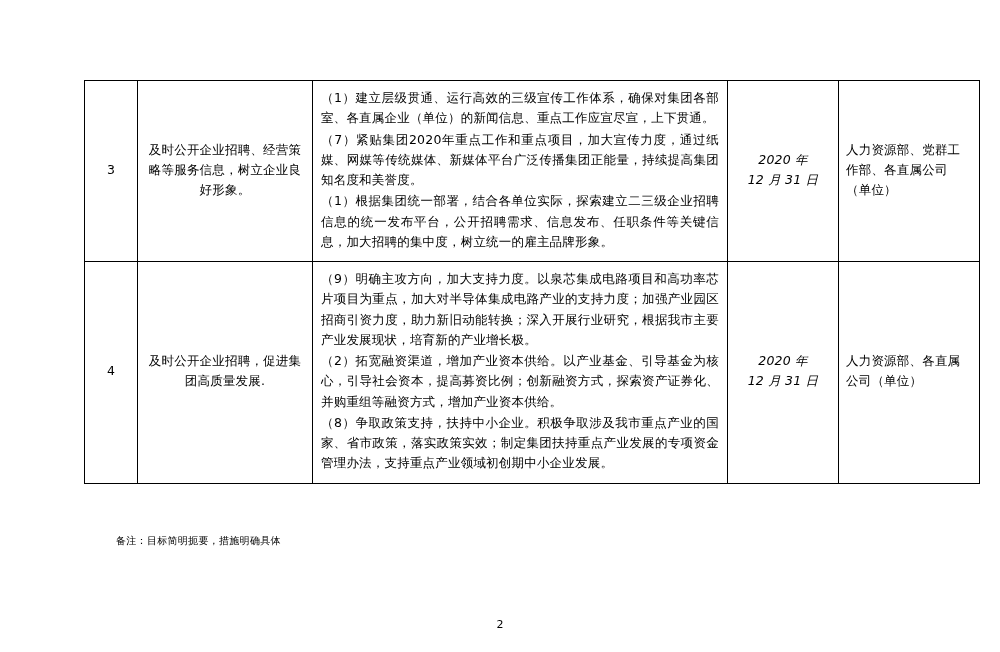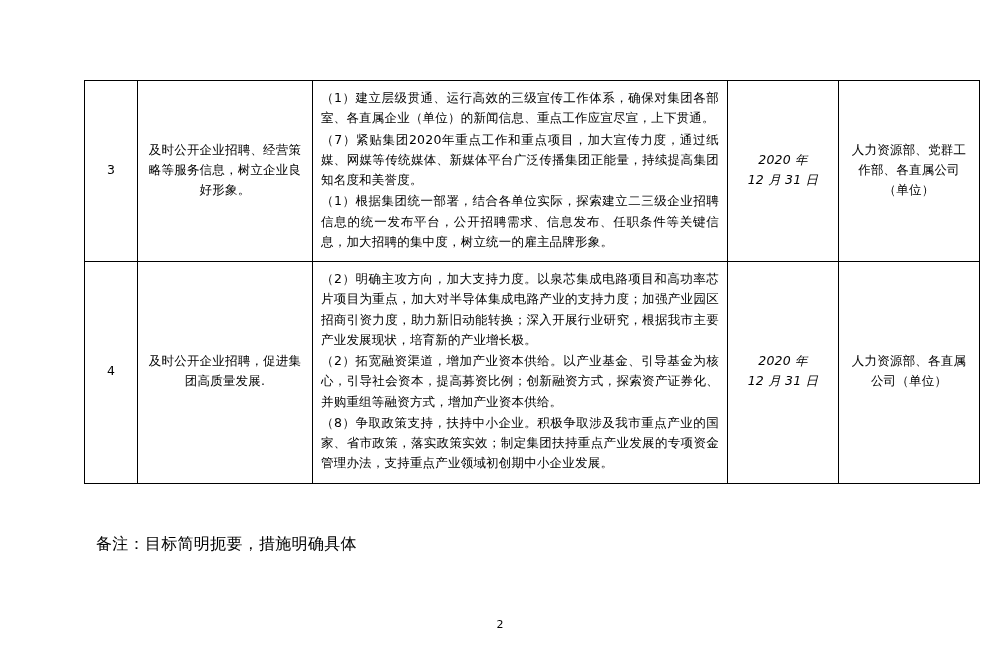--- a/index.html
+++ b/index.html
@@ -56,32 +56,32 @@
   td.col-date {
     width: 96px;
     text-align: center;
     vertical-align: middle;
     white-space: pre-line;
     font-style: italic;
   }
   td.col-dept {
     width: 126px;
     vertical-align: middle;
-    text-align: center;
+    text-align: left;
   }
   .measure-p {
     margin: 1px;
     text-align: justify;
     text-justify: inter-ideograph;
   }
   .note {
     position: absolute;
-    left: 96px;
+    left: 116px;
     top: 534px;
-    font-size: 16px;
+    font-size: 10px;
     letter-spacing: 0.3px;
   }
   .page-number {
     position: absolute;
     left: 0;
     top: 618px;
     width: 1000px;
     text-align: center;
     font-size: 11px;
     color: #000000;
@@ -103,21 +103,21 @@
           <p class="measure-p">（1）根据集团统一部署，结合各单位实际，探索建立二三级企业招聘信息的统一发布平台，公开招聘需求、信息发布、任职条件等关键信息，加大招聘的集中度，树立统一的雇主品牌形象。</p>
         </td>
         <td class="col-date">2020 年
 12 月 31 日</td>
         <td class="col-dept">人力资源部、党群工作部、各直属公司（单位）</td>
       </tr>
       <tr>
         <td class="col-num">4</td>
         <td class="col-goal">及时公开企业招聘，促进集团高质量发展.</td>
         <td class="col-measure">
-          <p class="measure-p">（2）明确主攻方向，加大支持力度。以泉芯集成电路项目和高功率芯片项目为重点，加大对半导体集成电路产业的支持力度；加强产业园区招商引资力度，助力新旧动能转换；深入开展行业研究，根据我市主要产业发展现状，培育新的产业增长极。</p>
+          <p class="measure-p">（9）明确主攻方向，加大支持力度。以泉芯集成电路项目和高功率芯片项目为重点，加大对半导体集成电路产业的支持力度；加强产业园区招商引资力度，助力新旧动能转换；深入开展行业研究，根据我市主要产业发展现状，培育新的产业增长极。</p>
           <p class="measure-p">（2）拓宽融资渠道，增加产业资本供给。以产业基金、引导基金为核心，引导社会资本，提高募资比例；创新融资方式，探索资产证券化、并购重组等融资方式，增加产业资本供给。</p>
           <p class="measure-p">（8）争取政策支持，扶持中小企业。积极争取涉及我市重点产业的国家、省市政策，落实政策实效；制定集团扶持重点产业发展的专项资金管理办法，支持重点产业领域初创期中小企业发展。</p>
         </td>
         <td class="col-date">2020 年
 12 月 31 日</td>
         <td class="col-dept">人力资源部、各直属公司（单位）</td>
       </tr>
     </tbody>
   </table>
 

